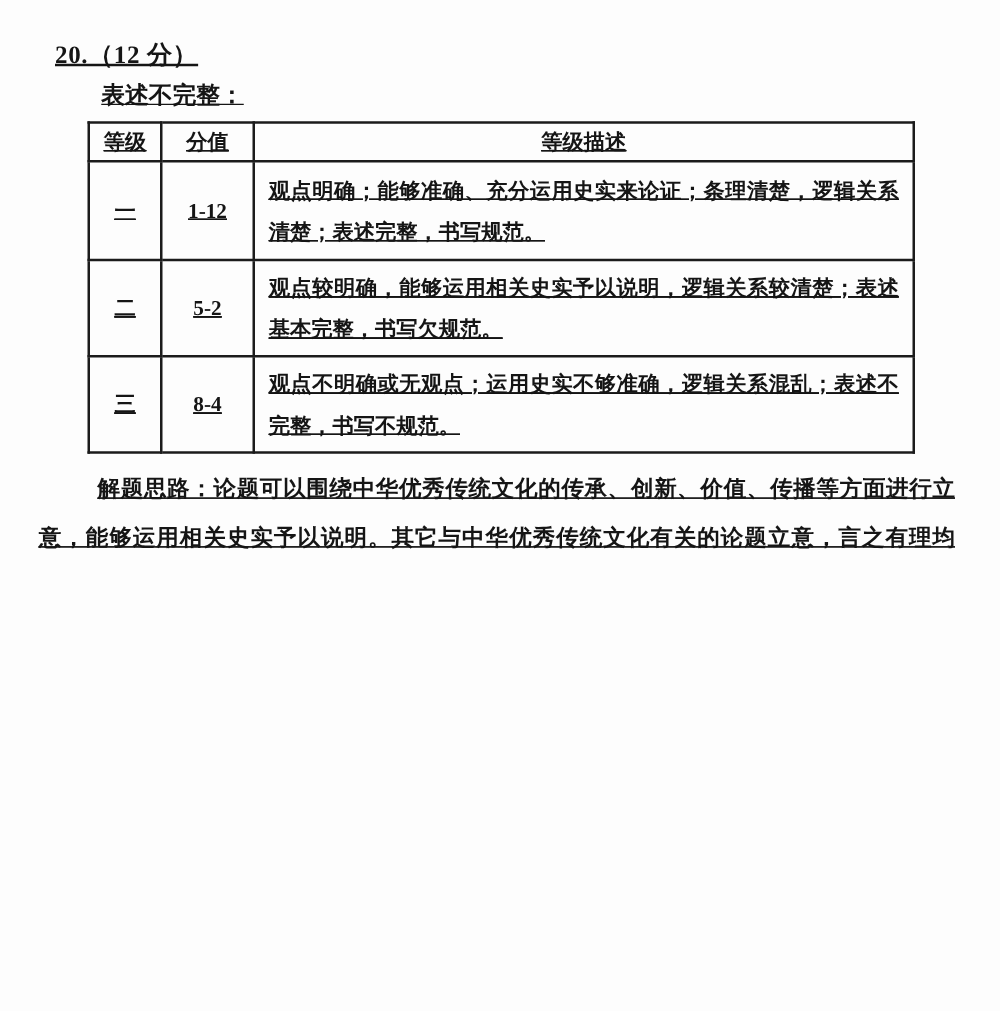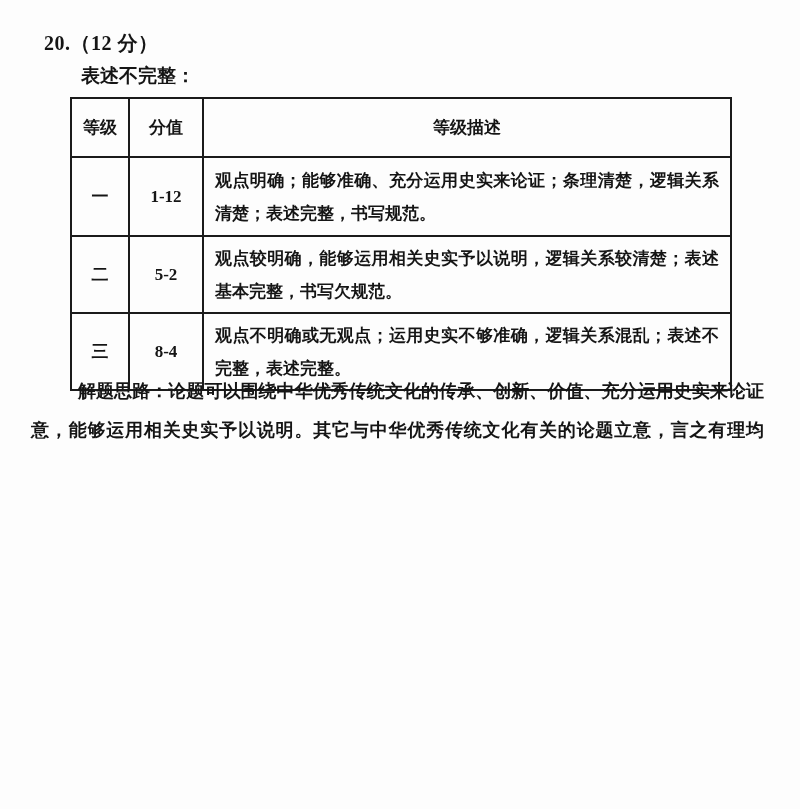--- a/index.html
+++ b/index.html
@@ -1,15 +1,15 @@
 <!DOCTYPE html>
 <html><head>
 <meta charset="utf-8">
 <style>
-  * { margin: 0; padding: 0; box-sizing: border-box; }
+  * { margin: 0; padding: 0; box-sizing: border-box; text-decoration: underline; }
   html, body { background: #ffffff; }
   body {
     width: 800px;
     height: 809px;
     position: relative;
     overflow: hidden;
     background: #fdfdfd;
     color: #151515;
     font-family: "Liberation Serif", "DejaVu Serif", serif;
     font-weight: 700;
@@ -44,21 +44,21 @@
   table.rubric col.c1 { width: 58px; }
   table.rubric col.c2 { width: 74px; }
   table.rubric col.c3 { width: 528px; }
   table.rubric th,
   table.rubric td {
     border: 2px solid #1b1b1b;
     font-weight: 700;
     font-size: 17px;
     color: #151515;
   }
-  table.rubric thead tr { height: 59px; }
+  table.rubric thead tr { height: 31px; }
   table.rubric tbody tr.r0 { height: 79px; }
   table.rubric tbody tr.r1 { height: 77px; }
   table.rubric tbody tr.r2 { height: 77px; }
   table.rubric th {
     text-align: center;
     vertical-align: middle;
   }
   td.grade-col, td.score-col {
     text-align: center;
     vertical-align: middle;
@@ -116,23 +116,23 @@
         <td class="desc-col">观点明确；能够准确、充分运用史实来论证；条理清楚，逻辑关系清楚；表述完整，书写规范。</td>
       </tr>
       <tr class="r1">
         <td class="grade-col">二</td>
         <td class="score-col">5-2</td>
         <td class="desc-col">观点较明确，能够运用相关史实予以说明，逻辑关系较清楚；表述基本完整，书写欠规范。</td>
       </tr>
       <tr class="r2">
         <td class="grade-col">三</td>
         <td class="score-col">8-4</td>
-        <td class="desc-col">观点不明确或无观点；运用史实不够准确，逻辑关系混乱；表述不完整，表述完整。</td>
+        <td class="desc-col">观点不明确或无观点；运用史实不够准确，逻辑关系混乱；表述不完整，书写不规范。</td>
       </tr>
     </tbody>
   </table>
 
   <div class="explain">
-    <div class="xline xline-first">解题思路：论题可以围绕中华优秀传统文化的传承、创新、价值、充分运用史实来论证</div>
+    <div class="xline xline-first">解题思路：论题可以围绕中华优秀传统文化的传承、创新、价值、传播等方面进行立</div>
     <div class="xline">意，能够运用相关史实予以说明。其它与中华优秀传统文化有关的论题立意，言之有理均</div>
   </div>
 
 </div>
 
 </body></html>

